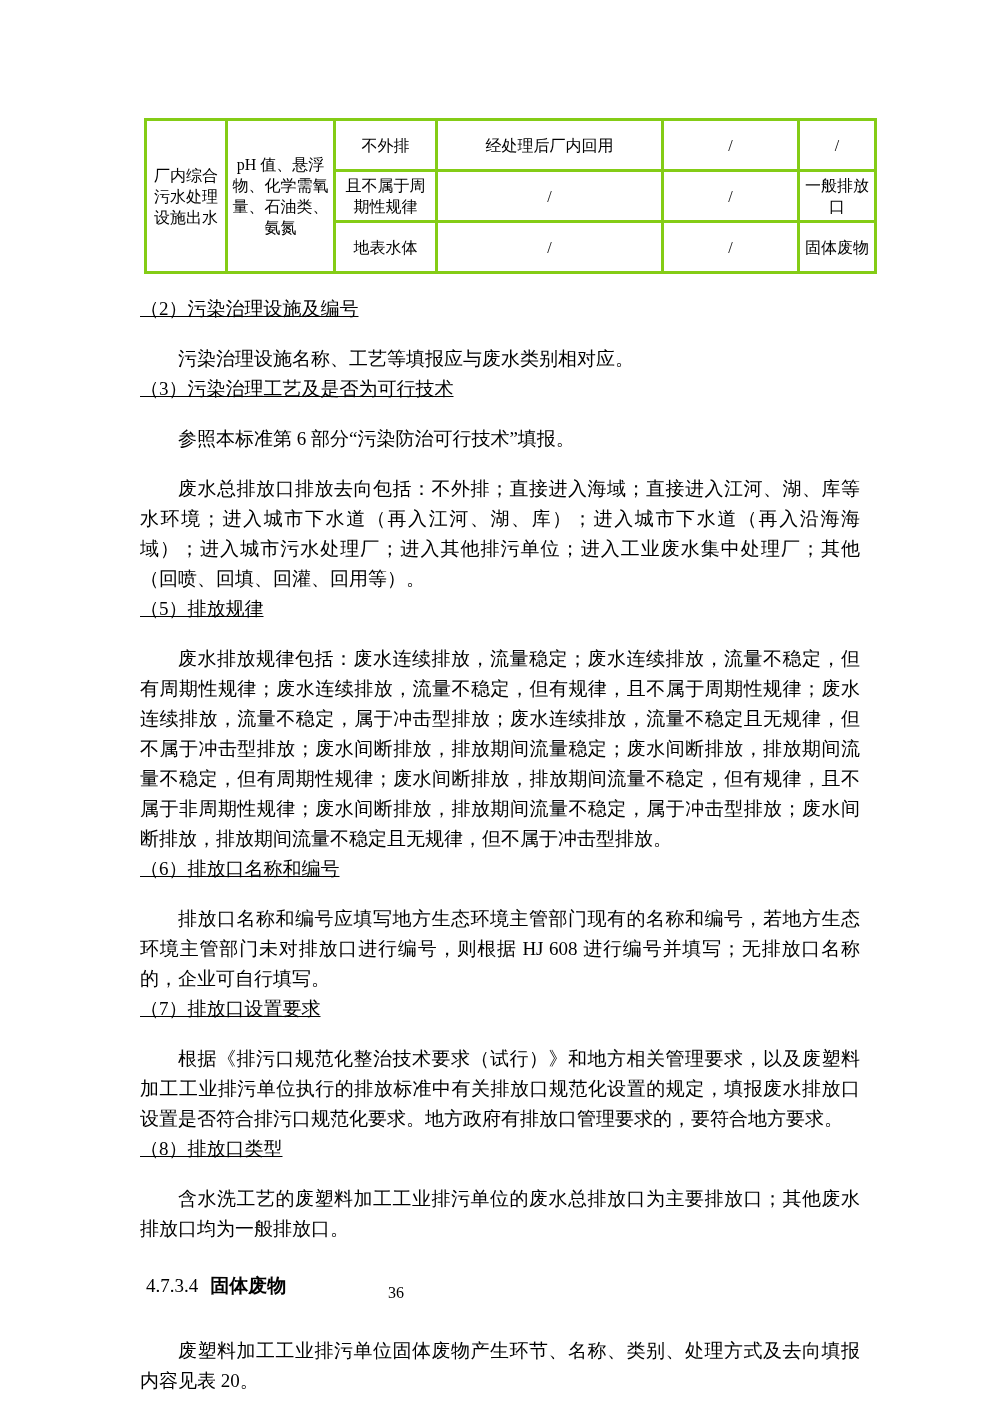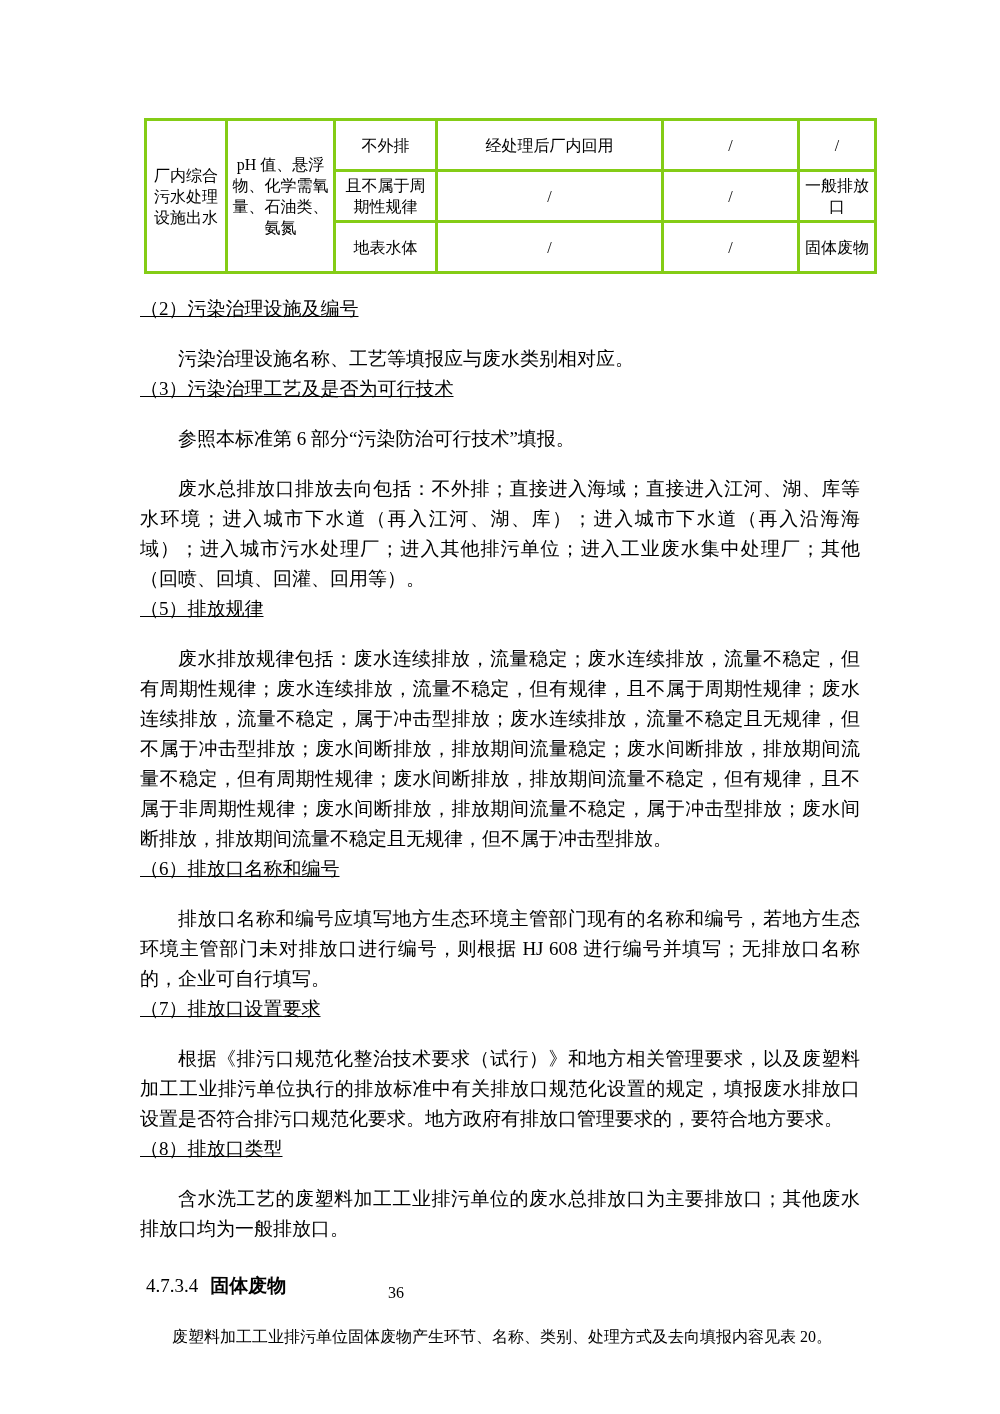--- a/index.html
+++ b/index.html
@@ -66,22 +66,22 @@
   }
   .section-heading .num {
     font-family: "Liberation Serif", "DejaVu Serif", serif;
   }
   .section-heading .ttl {
     font-family: Liberation Sans, sans-serif;
     font-weight: bold;
     margin-left: 12px;
   }
   .closing {
-    margin-top: 22px;
-    font-size: 16px;
+    margin-top: 36px;
+    font-size: 19px;
     line-height: 30px;
     text-align: justify;
     text-indent: 2em;
   }
   
   .page-number {
     position: absolute;
     top: 1284px;
     left: 0;
     width: 792px;

